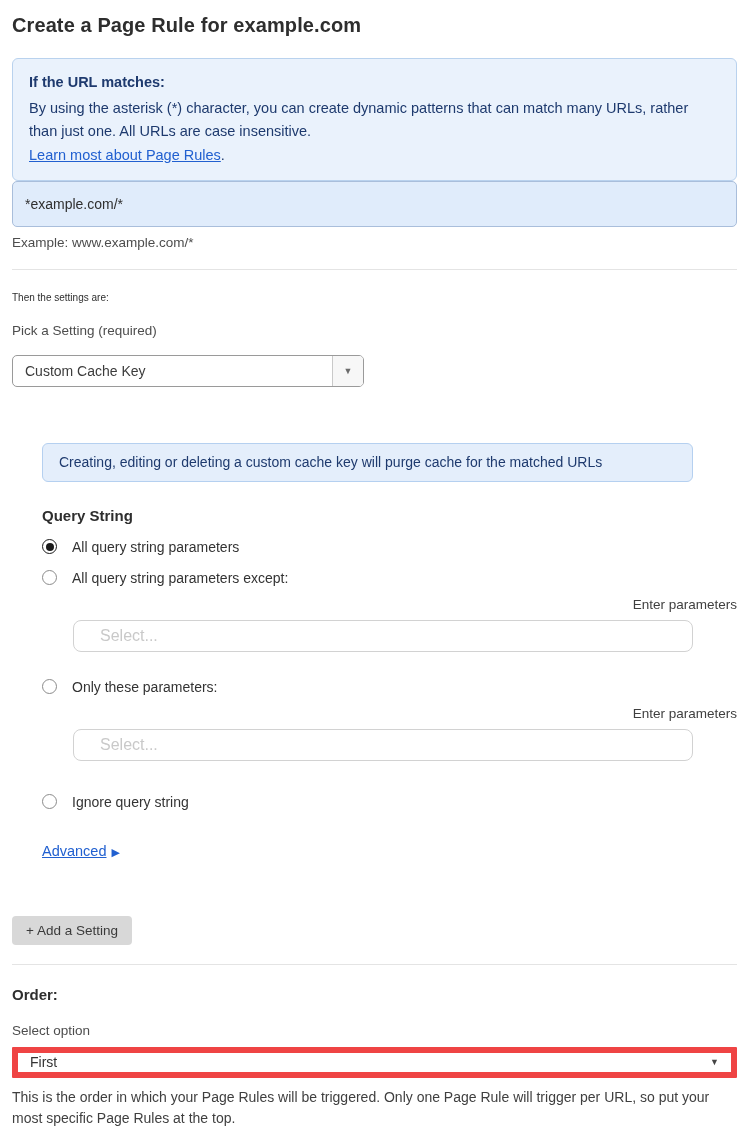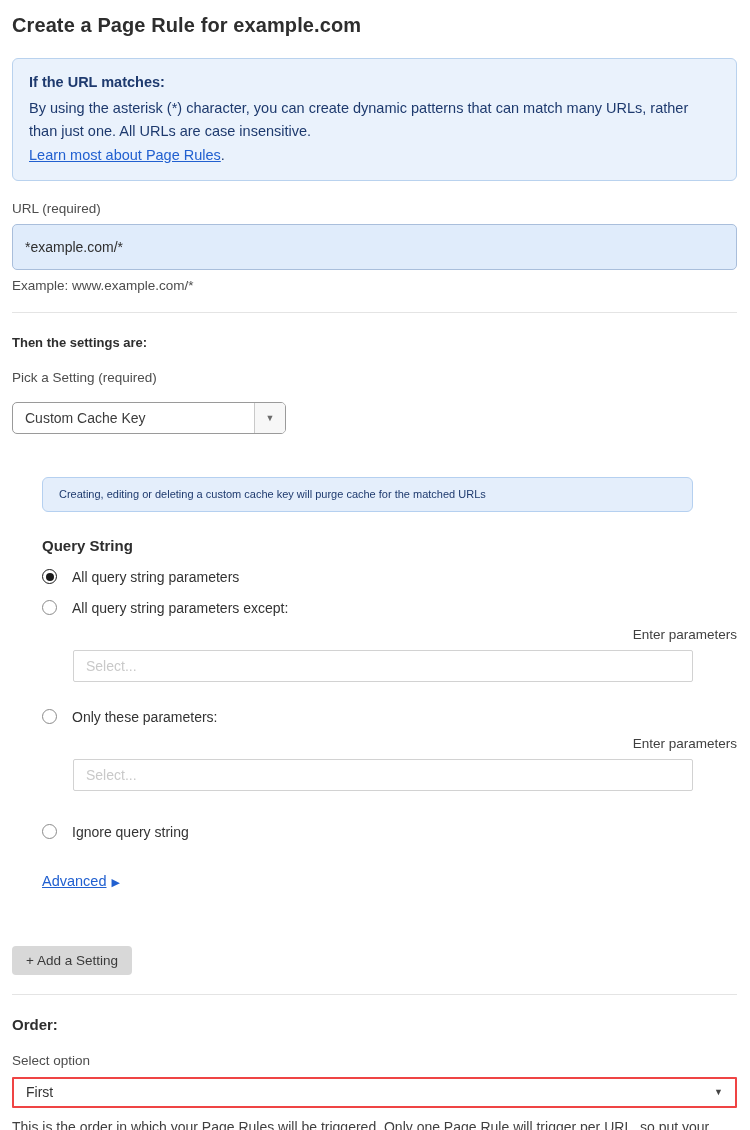--- a/index.html
+++ b/index.html
@@ -60,31 +60,31 @@
     margin-top: 8px;
   }
 
   hr.divider {
     border: none;
     border-top: 1px solid #e4e4e4;
     margin: 19px 0 0 0;
   }
 
   .section-heading {
-    font-size: 13px;
-    font-weight: 700;
+    font-size: 10px;
+    font-weight: 400;
     color: #2e2e2e;
     margin: 22px 0 0 0;
   }
 
   
   .dropdown {
     margin-top: 9px;
     display: inline-flex;
-    width: 274px;
+    width: 352px;
     height: 32px;
     border: 1px solid #9a9a9a;
     border-radius: 5px;
     background: #ffffff;
     overflow: hidden;
     cursor: pointer;
   }
   .dropdown-value {
     flex: 1;
     padding: 0 12px;
@@ -100,28 +100,28 @@
     display: flex;
     align-items: center;
     justify-content: center;
     color: #6b6b6b;
     font-size: 9px;
   }
 
   .nested { margin-left: 30px; }
 
   .notice {
-    margin-top: 43px;
+    margin-top: 56px;
     width: 651px;
     background: #e4eefb;
     border: 1px solid #b5d0f0;
     border-radius: 6px;
     padding: 10px 16px;
     color: #1e3a6e;
-    font-size: 11px;
+    font-size: 14px;
     line-height: 1.2;
   }
 
   .qs-heading {
     font-size: 15px;
     font-weight: 700;
     color: #2e2e2e;
     margin: 25px 0 0 0;
   }
 
@@ -158,23 +158,23 @@
   .sub-label {
     font-size: 13.5px;
     color: #3f3f3f;
     margin: 11px 0 8px 0;
     text-align: right;
   }
   .param-input {
     width: 620px;
     height: 32px;
     border: 1px solid #d2d2d2;
-    border-radius: 2px;
-    padding: 0 12px;
-    font-size: 14px;
+    border-radius: 8px;
+    padding: 0 26px;
+    font-size: 16px;
     color: #333;
     font-family: "Liberation Sans", sans-serif;
     outline: none;
   }
   .param-input::placeholder { color: #c9c9c9; opacity: 1; }
   .gap-sm { margin-top: 27px; }
   .gap-md { margin-top: 33px; }
 
   .advanced-link {
     display: inline-block;
@@ -207,21 +207,21 @@
   .order-heading {
     font-size: 15px;
     font-weight: 700;
     color: #2e2e2e;
     margin: 21px 0 0 0;
   }
   .order-select {
     margin-top: 9px;
     width: 100%;
     height: 31px;
-    border: 2px solid #ef4444;
+    border: 6px solid #ef4444;
     border-radius: 1px;
     background: #fff;
     display: flex;
     align-items: center;
     justify-content: space-between;
     padding: 0 12px;
     cursor: pointer;
   }
   .order-select .value { font-size: 14px; color: #333; }
   .order-select .caret { font-size: 9px; color: #444; }
@@ -238,21 +238,20 @@
 <div class="container">
 
   <h1 class="page-title">Create a Page Rule for example.com</h1>
 
   <div class="infobox">
     <div class="infobox-title">If the URL matches:</div>
     <div>By using the asterisk (*) character, you can create dynamic patterns that can match many URLs, rather than just one. All URLs are case insensitive.</div>
     <div><a>Learn most about Page Rules</a><span>.</span></div>
   </div>
 
-  <div class="field-label">URL (required)</div>
   <input class="url-input" type="text" value="*example.com/*" style="">
   <div class="helper-text">Example: www.example.com/*</div>
 
   <hr class="divider">
 
   <div class="section-heading">Then the settings are:</div>
 
   <div class="field-label">Pick a Setting (required)</div>
   <div class="dropdown">
     <div class="dropdown-value">Custom Cache Key</div>

